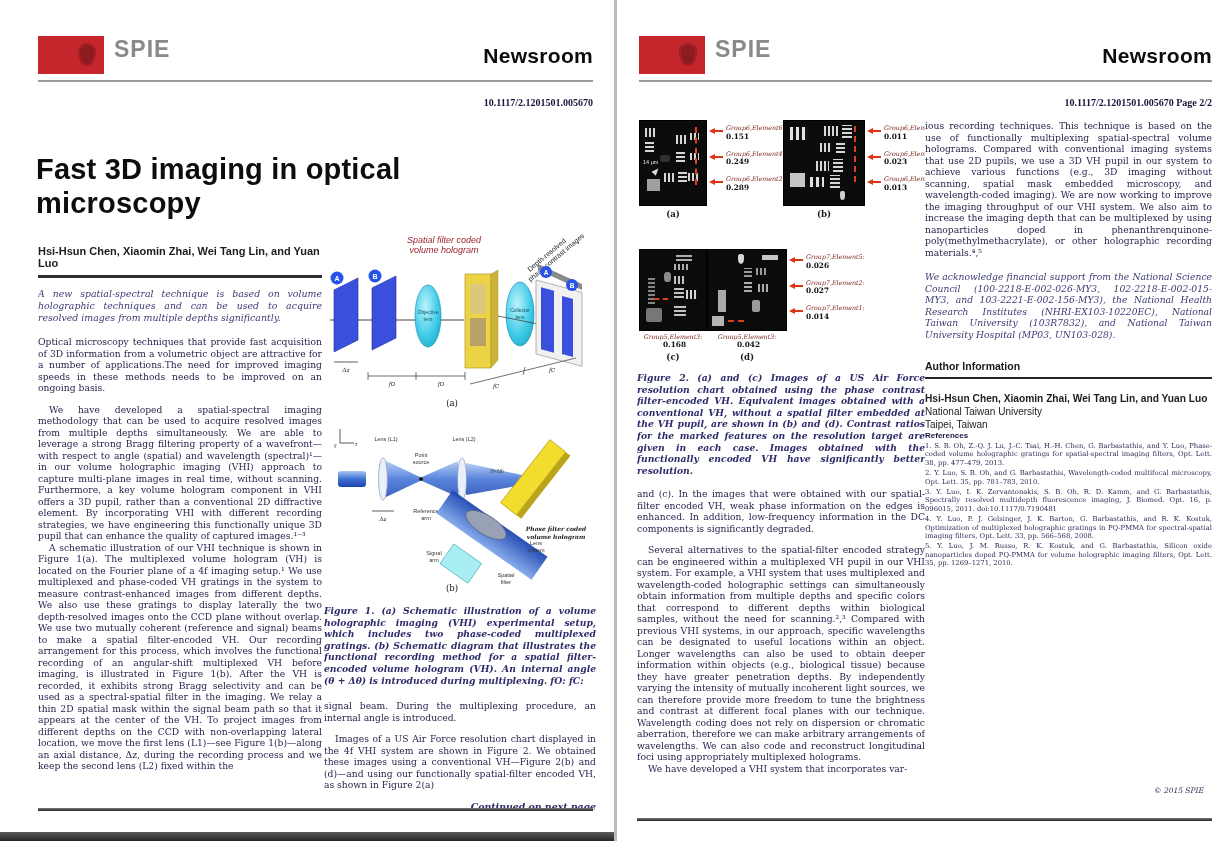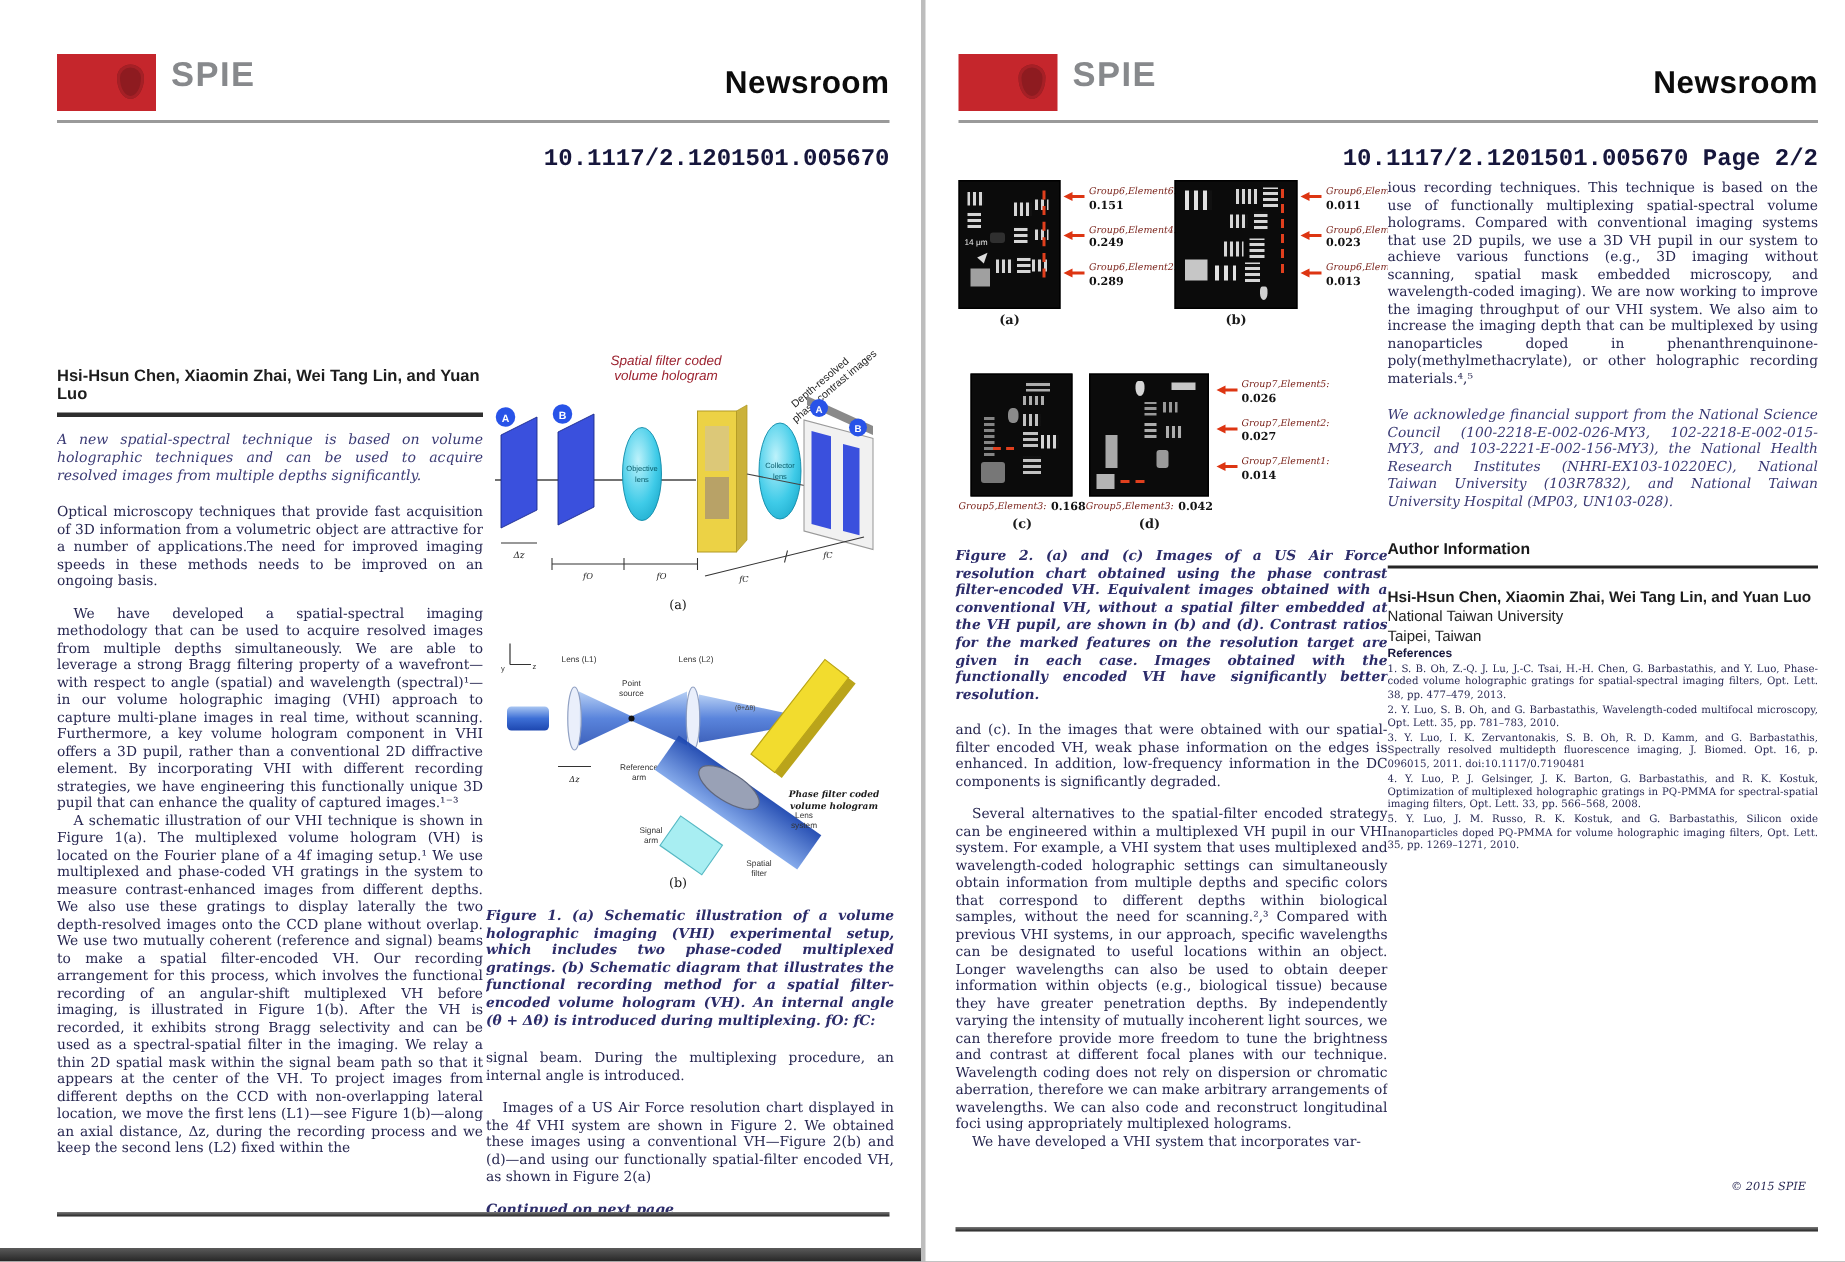--- a/index.html
+++ b/index.html
@@ -12,40 +12,40 @@
              background:linear-gradient(#5a5a5a,#262626);}
   
   .logo{position:absolute;width:66px;height:38px;background:#c5262c;}
   .shield{position:absolute;right:8px;top:7px;width:18px;height:23px;background:#8e1b20;
           border-radius:50% 50% 50% 50%/38% 38% 62% 62%;box-shadow:inset 0 0 0 2px #a52026;}
   .spietxt{position:absolute;font-family:"Liberation Sans",sans-serif;font-weight:bold;
            font-size:23px;color:#87898c;letter-spacing:1px;line-height:1;}
   .newsroom{position:absolute;font-family:"Liberation Sans",sans-serif;font-weight:bold;
             font-size:21px;color:#0c0c0c;letter-spacing:.3px;}
   .hrule{position:absolute;height:2px;background:#9a9a9a;}
-  .doi{position:absolute;font-family:Liberation Mono, monospace;font-weight:bold;
-       font-size:16px;color:#16163c;margin-left:44px;}
+  .doi{position:absolute;font-family:Liberation Serif, serif;font-weight:bold;
+       font-size:10px;color:#16163c;margin-left:44px;}
   
   .title{position:absolute;left:36px;top:133px;width:490px;font-family:"Liberation Sans",sans-serif;
          font-weight:bold;font-size:29px;line-height:34px;color:#0d0d0d;letter-spacing:.2px;}
   .authors{position:absolute;left:38px;top:245px;width:284px;font-family:"Liberation Sans",sans-serif;
            font-weight:bold;font-size:11px;color:#1d1d1d;border-bottom:3px solid #2e2e2e;padding-bottom:6px;}
   .col{position:absolute;overflow:hidden;}
   #p1c1{left:38px;top:288px;width:284px;height:522px;}
   #p1c2{left:324px;top:228px;width:272px;height:582px;}
   #p2c1{left:20px;top:112px;width:288px;height:710px;}
   #p2c2{left:308px;top:112px;width:287px;height:710px;}
   .body-p{font-size:9.2px;line-height:11.5px;color:#262650;text-align:justify;margin:0 0 10px 0;}
   .ind{text-indent:11px;margin:0;}
   .abstract{font-style:italic;color:#3a3a74;font-size:9.4px;line-height:11.8px;
             text-align:justify;margin:0 0 13px 0;}
   .caption{font-style:italic;color:#2c2c6a;font-size:9.2px;line-height:11.6px;
            text-align:justify;margin:6px 0 0 0;font-weight:bold;}
   .continued{font-style:italic;font-weight:bold;color:#2c2c6a;font-size:9.4px;
-             margin-top:10px;}
+             text-align:right;margin-top:10px;}
   .footrule{position:absolute;height:3px;background:linear-gradient(#7a7a7a,#222);}
   
   .f2row{display:flex;margin-left:2px;}
   .f2cell{display:flex;flex-direction:column;align-items:center;flex:none;}
   .usaf{position:relative;background:#0b0b0b;border:1px solid #000;overflow:hidden;flex:none;}
   .vb,.hb,.sq,.blob{position:absolute;}
   .vb{background:repeating-linear-gradient(90deg,#d6d6d6 0 2px,#111 2px 4px);}
   .hb{background:repeating-linear-gradient(0deg,#d6d6d6 0 2px,#111 2px 4px);}
   .sq{background:#c6c6c6;}
   .blob{background:#2f2f2f;border-radius:2px;}
@@ -55,21 +55,21 @@
         transform:rotate(42deg);}
   .subcap{font-size:8.6px;font-weight:bold;color:#1b1b1b;margin-top:3px;}
   .anncol{flex:none;padding-top:4px;}
   .ann-row{display:flex;align-items:flex-start;margin-bottom:9px;}
   .rarr{width:15px;height:8px;position:relative;flex:none;margin:3px 2px 0 0;}
   .rarr::before{content:"";position:absolute;left:0;top:1px;border-top:3px solid transparent;
         border-bottom:3px solid transparent;border-right:6px solid #dd3512;}
   .rarr::after{content:"";position:absolute;left:5px;top:3px;width:9px;height:2px;background:#dd3512;}
   .ann i{display:block;font-size:6.3px;line-height:7.5px;color:#7b241c;font-style:italic;}
   .ann b{display:block;font-size:7.4px;color:#111;font-style:normal;}
-  .annbottom{display:flex;align-items:center;margin-top:2px;}
+  .annbottom{display:flex;align-items:center;margin-top:2px;flex-direction:column;}
   .annbottom i{font-size:6.3px;color:#7b241c;}
   .annbottom b{font-size:7.4px;color:#111;margin-left:3px;font-style:normal;}
   
   .ack{font-style:italic;color:#3a3a74;font-size:9.2px;line-height:11.5px;text-align:justify;
        margin:13px 0 0 0;}
   .ai-head{font-family:"Liberation Sans",sans-serif;font-weight:bold;font-size:10.5px;color:#191919;
            border-bottom:2.5px solid #262626;padding-bottom:5px;margin-top:20px;}
   .ai-authors{font-family:"Liberation Sans",sans-serif;font-weight:bold;font-size:10.2px;color:#1d1d1d;
               margin-top:13px;line-height:13px;}
   .ai-aff{font-family:"Liberation Sans",sans-serif;font-size:10px;color:#222;line-height:13px;}
@@ -86,20 +86,21 @@
 
   <div class="page" id="page1">
     <div class="logo" style="left:38px;top:36px;">
       <div class="shield"></div>
     </div>
     <div class="spietxt" style="left:114px;top:38px;">SPIE</div>
     <div class="newsroom" style="right:21px;top:44px;">Newsroom</div>
     <div class="hrule" style="left:38px;right:21px;top:80px;"></div>
     <div class="doi" style="right:21px;top:97px;">10.1117/2.1201501.005670</div>
 
+    <h1 class="title">Fast 3D imaging in optical microscopy</h1>
     <div class="authors">Hsi-Hsun Chen, Xiaomin Zhai, Wei Tang Lin, and Yuan Luo</div>
 
     <div class="col" id="p1c1">
       <p class="abstract">A new spatial-spectral technique is based on volume holographic techniques and can be used to acquire resolved images from multiple depths significantly.</p>
       <p class="body-p">Optical microscopy techniques that provide fast acquisition of 3D information from a volumetric object are attractive for a number of applications.The need for improved imaging speeds in these methods needs to be improved on an ongoing basis.</p>
       <p class="body-p ind">We have developed a spatial-spectral imaging methodology that can be used to acquire resolved images from multiple depths simultaneously. We are able to leverage a strong Bragg filtering property of a wavefront—with respect to angle (spatial) and wavelength (spectral)¹—in our volume holographic imaging (VHI) approach to capture multi-plane images in real time, without scanning. Furthermore, a key volume hologram component in VHI offers a 3D pupil, rather than a conventional 2D diffractive element. By incorporating VHI with different recording strategies, we have engineering this functionally unique 3D pupil that can enhance the quality of captured images.¹⁻³</p>
       <p class="body-p ind">A schematic illustration of our VHI technique is shown in Figure 1(a). The multiplexed volume hologram (VH) is located on the Fourier plane of a 4f imaging setup.¹ We use multiplexed and phase-coded VH gratings in the system to measure contrast-enhanced images from different depths. We also use these gratings to display laterally the two depth-resolved images onto the CCD plane without overlap. We use two mutually coherent (reference and signal) beams to make a spatial filter-encoded VH. Our recording arrangement for this process, which involves the functional recording of an angular-shift multiplexed VH before imaging, is illustrated in Figure 1(b). After the VH is recorded, it exhibits strong Bragg selectivity and can be used as a spectral-spatial filter in the imaging. We relay a thin 2D spatial mask within the signal beam path so that it appears at the center of the VH. To project images from different depths on the CCD with non-overlapping lateral location, we move the first lens (L1)—see Figure 1(b)—along an axial distance, Δz, during the recording process and we keep the second lens (L2) fixed within the</p>
     </div>
 
     <div class="col" id="p1c2">

